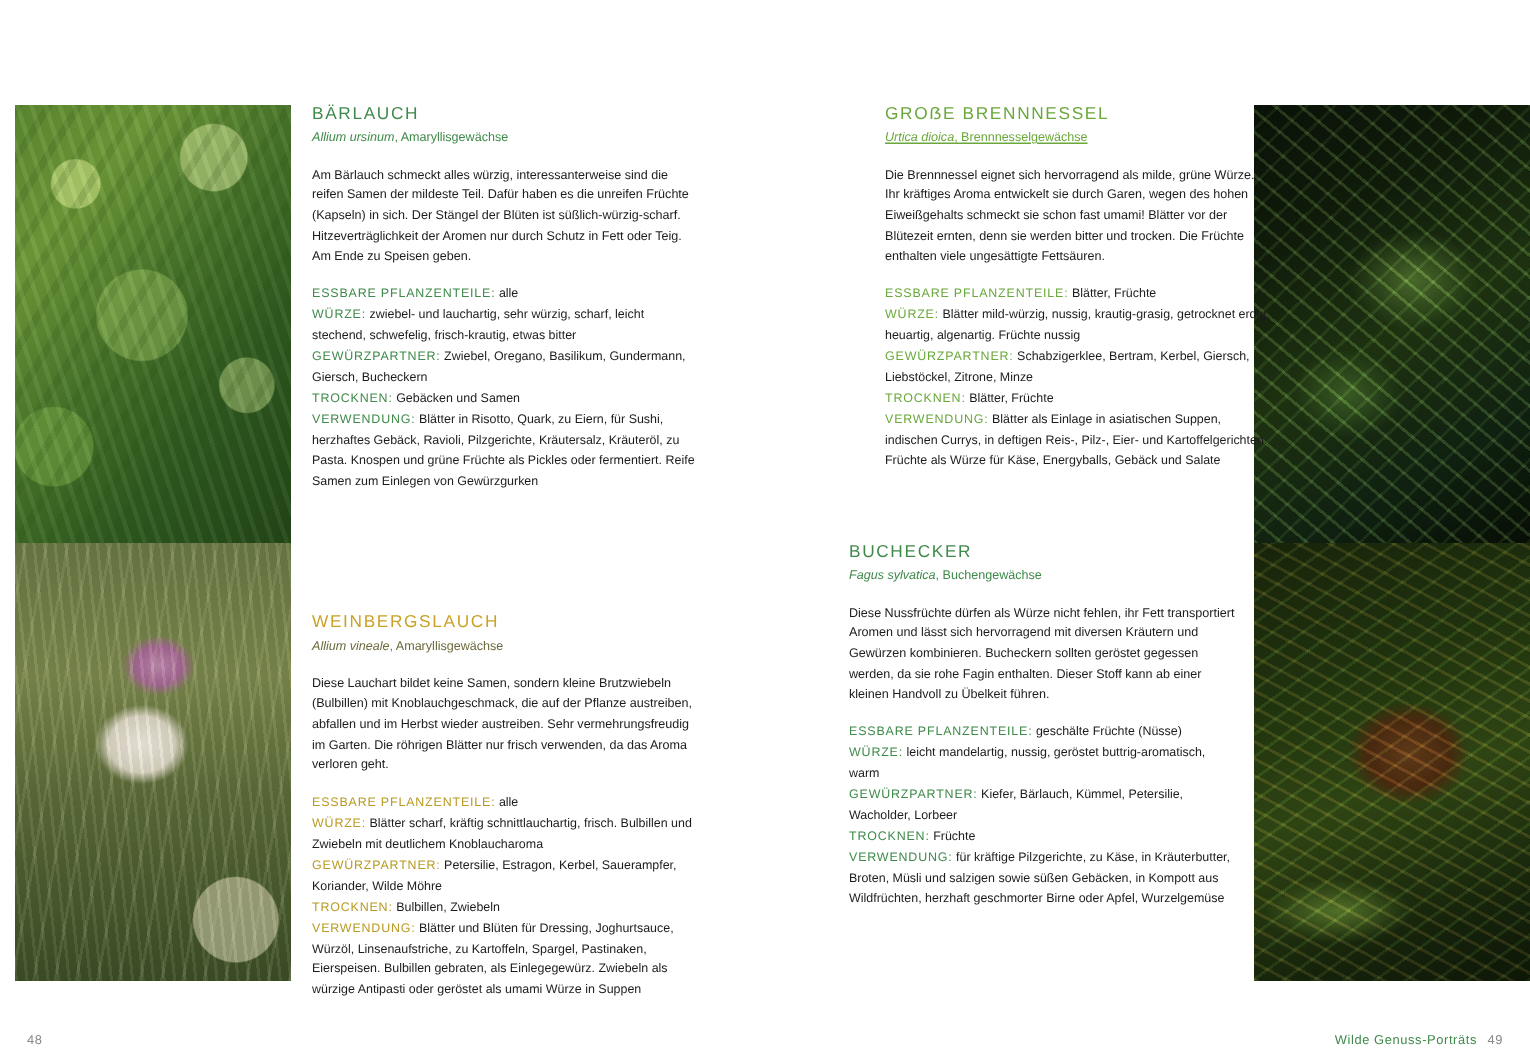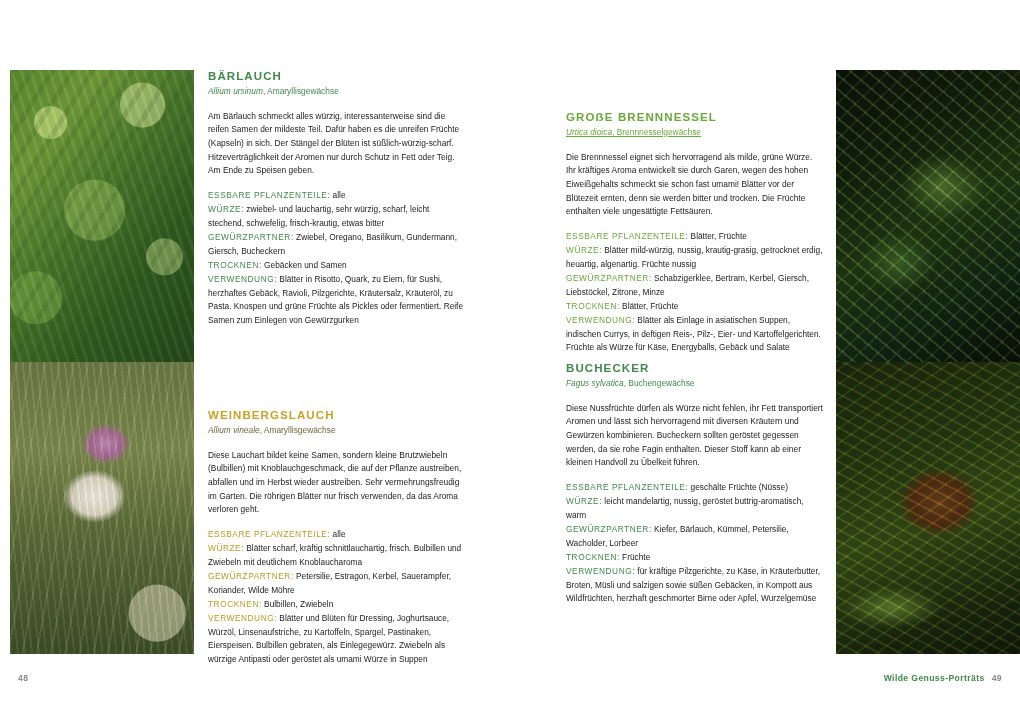--- a/index.html
+++ b/index.html
@@ -97,27 +97,27 @@
       repeating-linear-gradient(28deg, rgba(190,130,60,.14) 0 2px, rgba(0,0,0,.2) 2px 10px),
       repeating-linear-gradient(-36deg, rgba(160,200,90,.1) 0 2px, rgba(0,0,0,.16) 2px 12px);
   }
 
   
   .col {
     position: absolute;
     width: 258px;
   }
   .col-1 { left: 208px; top: 70px; }
-  .col-2 { left: 566px; top: 70px; margin-top: 41px; }
+  .col-2 { left: 590px; top: 70px; }
   .col-3 { left: 208px; top: 362px; }
   .col-4 { left: 566px; top: 362px; }
 
   .entry-title {
     font-size: 11.5px;
-    font-weight: bold;
+    font-weight: normal;
     letter-spacing: 1.1px;
     color: #3f8a4a;
     margin: 0 0 4px 0;
   }
   .col-3 .entry-title { color: #c9a227; margin-top: 47px; }
   .col-2 .entry-title { color: #6aa83b; }
   .col-4 .entry-title { color: #3f8a4a; }
 
   .entry-sub {
     font-size: 8.4px;
@@ -152,25 +152,24 @@
     letter-spacing: .55px;
     font-weight: normal;
   }
   .col-3 .fact .k { color: #b99a23; }
   .col-2 .fact .k { color: #6aa83b; }
   .col-4 .fact .k { color: #3f8a4a; }
 
   
   .folio {
     position: absolute;
-    bottom: 22px;
+    bottom: 7px;
     font-size: 8.6px;
     color: #8a8a8a;
     letter-spacing: .4px;
-    font-weight: bold;
   }
   .folio-left { left: 18px; }
   .folio-right { right: 18px; }
   .folio-right .run {
     color: #3f8a4a;
     margin-right: 7px;
   }
 </style>
 </head>
 <body>

